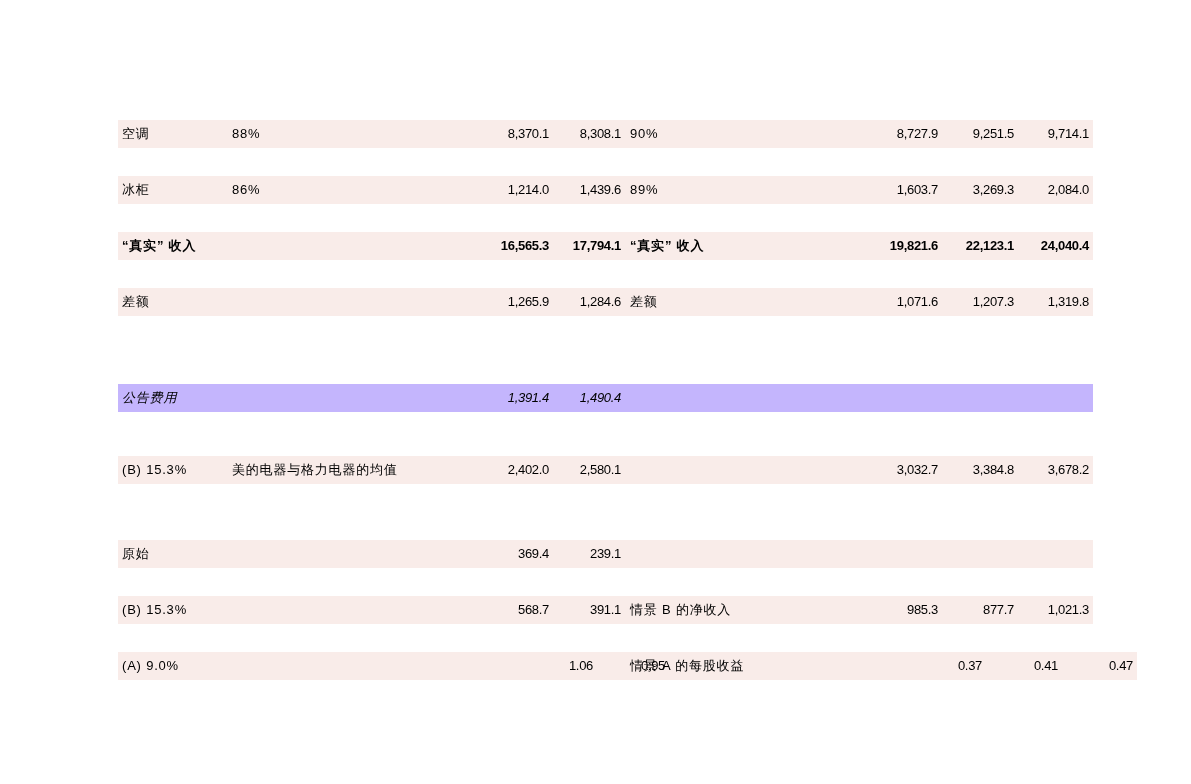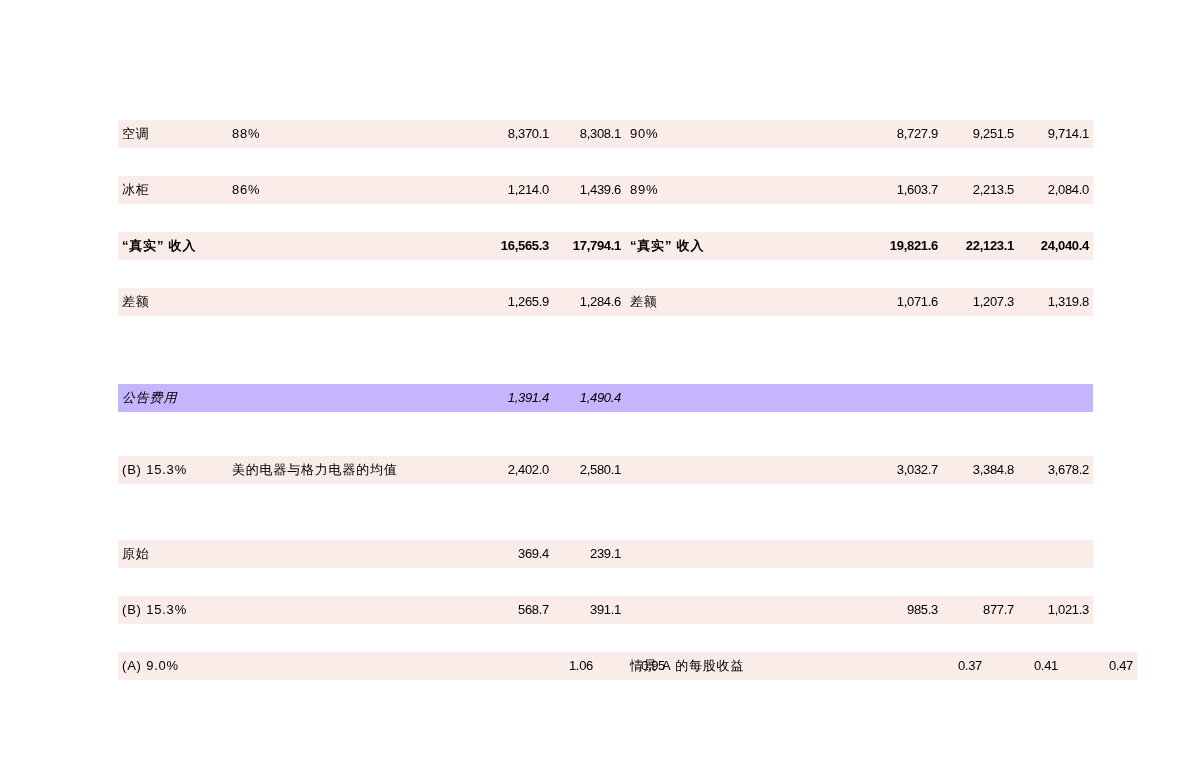--- a/index.html
+++ b/index.html
@@ -63,21 +63,21 @@
       <span class="cell n4 num">9,251.5</span>
       <span class="cell n5 num">9,714.1</span>
     </div>
     <div class="row" style="top: 176px; background: rgb(249, 236, 233);">
       <span class="cell c1 lbl">冰柜</span>
       <span class="cell c2 lbl">86%</span>
       <span class="cell n1 num">1,214.0</span>
       <span class="cell n2 num">1,439.6</span>
       <span class="cell c3 lbl">89%</span>
       <span class="cell n3 num">1,603.7</span>
-      <span class="cell n4 num">2,213.5</span>
+      <span class="cell n4 num">3,269.3</span>
       <span class="cell n5 num">2,084.0</span>
     </div>
     <div class="row bold" style="top: 232px; background: rgb(249, 236, 233);">
       <span class="cell c1 lbl">“真实” 收入</span>
       <span class="cell n1 num">16,565.3</span>
       <span class="cell n2 num">17,794.1</span>
       <span class="cell c3 lbl">“真实” 收入</span>
       <span class="cell n3 num">19,821.6</span>
       <span class="cell n4 num">22,123.1</span>
       <span class="cell n5 num">24,040.4</span>
@@ -107,20 +107,21 @@
     </div>
     <div class="row" style="top: 540px; background: rgb(249, 236, 233);">
       <span class="cell c1 lbl">原始</span>
       <span class="cell n1 num">369.4</span>
       <span class="cell n2 num">239.1</span>
     </div>
     <div class="row" style="top: 596px; background: rgb(249, 236, 233);">
       <span class="cell c1 lbl">(B) 15.3%</span>
       <span class="cell n1 num">568.7</span>
       <span class="cell n2 num">391.1</span>
+      <span class="cell c3 lbl">情景 B 的净收入</span>
       <span class="cell n3 num">985.3</span>
       <span class="cell n4 num">877.7</span>
       <span class="cell n5 num">1,021.3</span>
     </div>
     <div class="row" style="top: 652px; background: rgb(249, 236, 233); padding-left: 44px;">
       <span class="cell c1 lbl">(A) 9.0%</span>
       <span class="cell n1 num">1.06</span>
       <span class="cell n2 num">0.95</span>
       <span class="cell c3 lbl">情景 A 的每股收益</span>
       <span class="cell n3 num">0.37</span>

